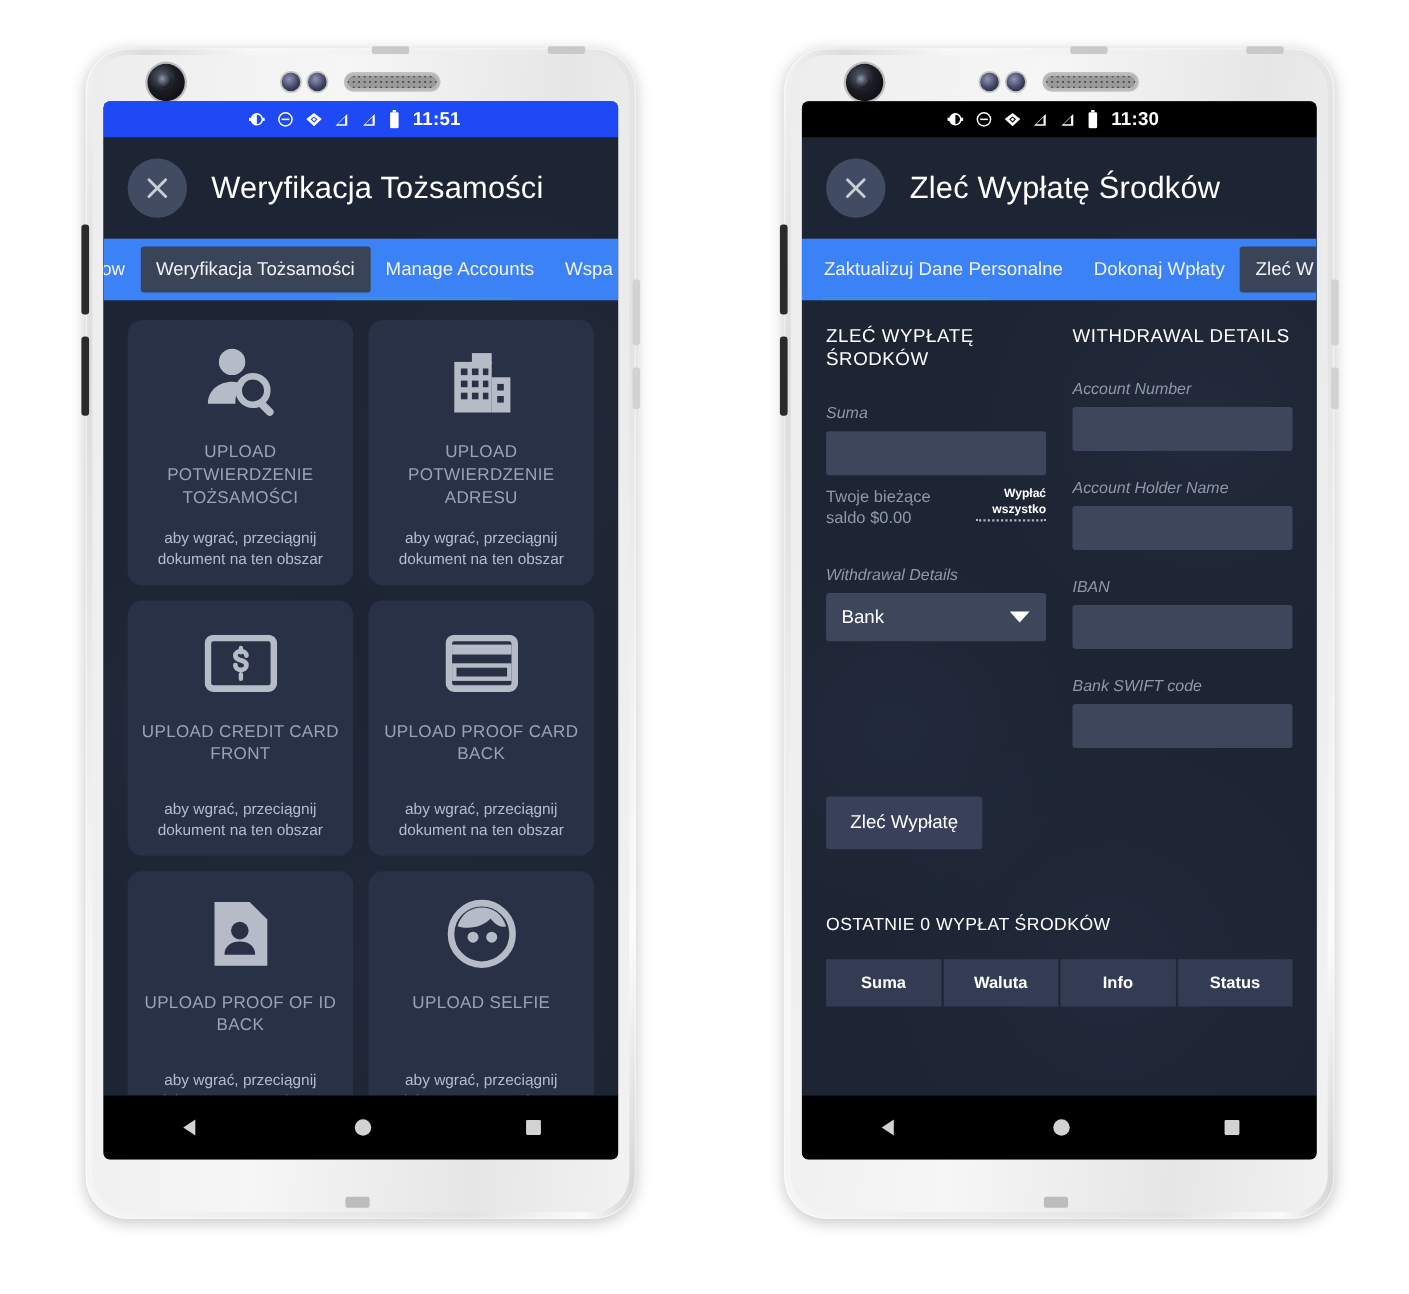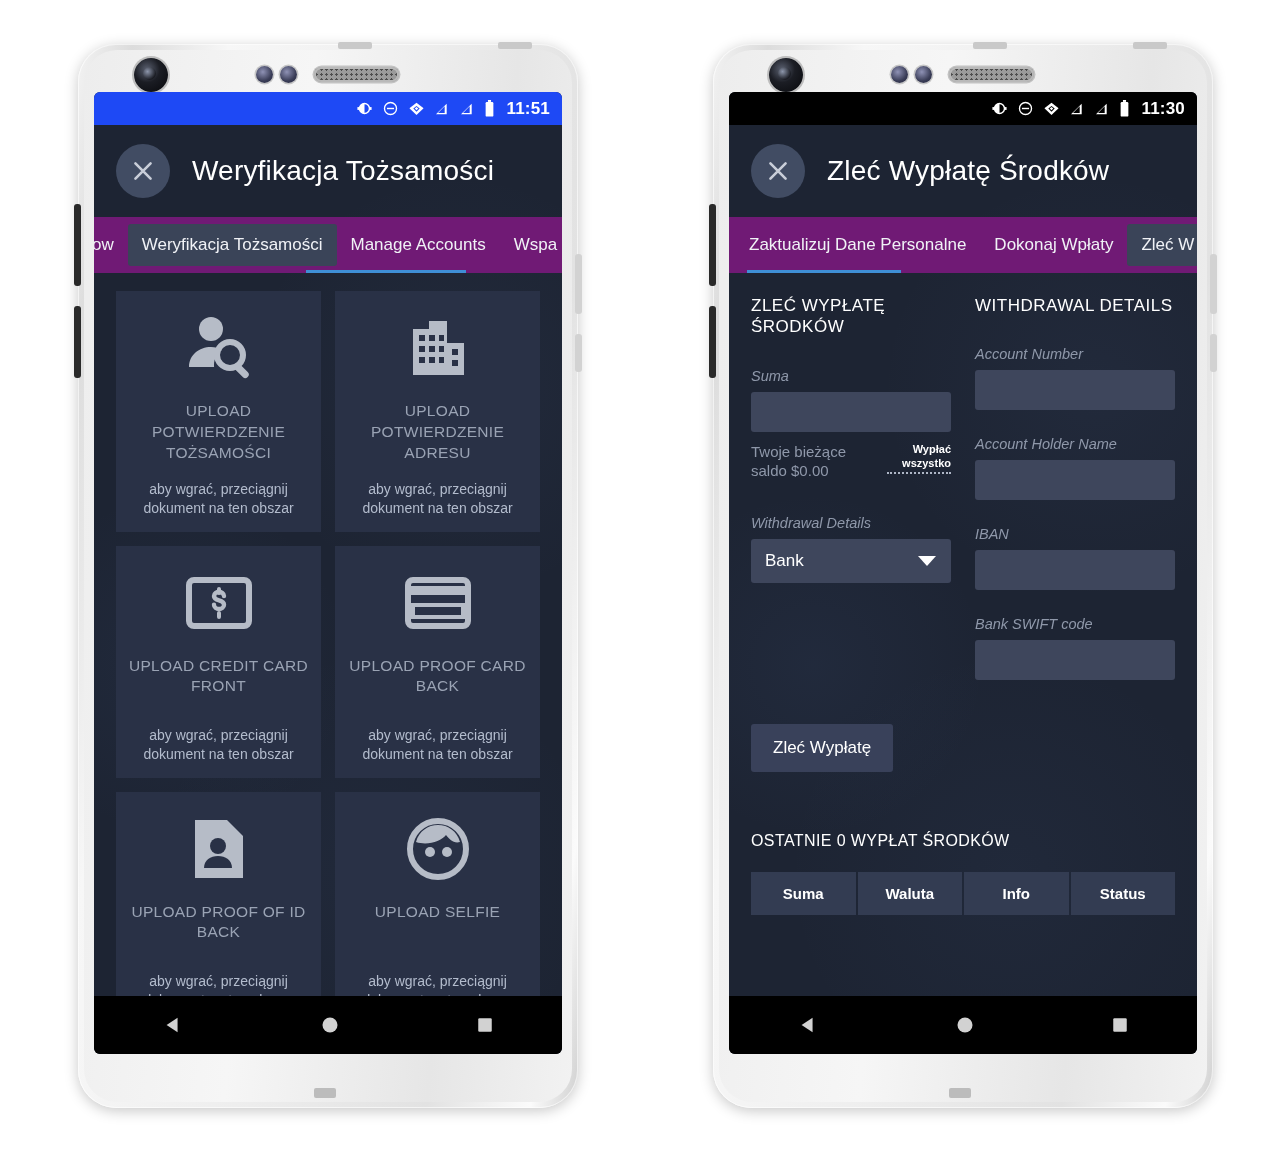--- a/index.html
+++ b/index.html
@@ -53,21 +53,21 @@
          background-size: 5px 5px;
          box-shadow: inset 0 0 0 2px #b9b9b9, 0 0 0 1.5px #c2c2c2; }
   .chin-mark { position:absolute; left:236px; bottom:10px; width:22px; height:10px; background:#bcbcbc; border-radius:2px; }
 
   
   .screen {
     position:absolute; left:16px; top:48px; width:468px; height:962px;
     border-radius: 6px; overflow:hidden; background:#1d2433;
   }
   .statusbar {
-    height:33px; display:flex; align-items:center; justify-content:flex-end;
+    height:33px; display:flex; align-items:center; justify-content:center;
     padding-right:12px; gap:9px; color:#fff;
   }
   .statusbar.blue  { background:#1e49f5; }
   .statusbar.black { background:#000000; }
   .sb-time { font-size:17px; font-weight:700; letter-spacing:.2px; margin-left:2px; }
   .sb-ico { display:block; }
 
   .appbody { position:absolute; left:0; right:0; top:33px; bottom:58px; background:#1d2433; overflow:hidden; }
   .appbody::before {
     content:""; position:absolute; inset:0; pointer-events:none;
@@ -77,32 +77,32 @@
       radial-gradient(circle at 60% 86%, rgba(100,130,190,.05), transparent 28%);
   }
 
   .appbar { height:92px; display:flex; align-items:center; padding-left:22px; gap:22px; position:relative; }
   .closebtn { width:54px; height:54px; border-radius:50%; background:#414c63;
               display:flex; align-items:center; justify-content:center; flex:0 0 auto; cursor:pointer; }
   .closebtn svg { display:block; }
   .appbar-title { color:#ffffff; font-size:28px; font-weight:400; letter-spacing:.2px; white-space:nowrap; }
 
   
-  .tabstrip { position:relative; height:56px; background:#701a75; overflow:hidden; }
+  .tabstrip { position:relative; height:56px; background:#3b82f6; overflow:hidden; }
   .tabrow { display:flex; align-items:stretch; height:56px; position:absolute; top:0; white-space:nowrap; }
   .tab { display:flex; align-items:center; padding:0 14px; color:#f0f2f6; font-size:17px; white-space:nowrap; cursor:pointer; }
   .tab.hl { background:#3a4458; margin:7px 0; border-radius:3px; }
   .tab-underline { position:absolute; bottom:0; height:3px; background:#3f8fd6; }
 
   .content { position:absolute; left:0; right:0; top:148px; bottom:0; overflow:hidden; }
 
   
   .grid { display:grid; grid-template-columns:1fr 1fr; gap:14px 14px; padding:18px 22px 0 22px; }
   .card {
-    background:#293146; border-radius:0; min-height:232px;
+    background:#293146; border-radius:13px; min-height:232px;
     display:flex; flex-direction:column; align-items:center; padding:20px 12px 14px 12px; cursor:pointer;
     position:relative;
   }
   .card-icon { height:74px; display:flex; align-items:center; justify-content:center; margin-bottom:16px; }
   .card-title { color:#9aa3b4; font-size:15.5px; line-height:1.35; text-align:center; letter-spacing:.3px; }
   .card-hint { color:#b3bccd; font-size:14px; line-height:1.35; text-align:center; margin-top:auto; padding-top:16px; }
 
   
   .form-cols { display:flex; padding:22px 22px 0 22px; gap:24px; }
   .col { flex:1 1 0; min-width:0; }

